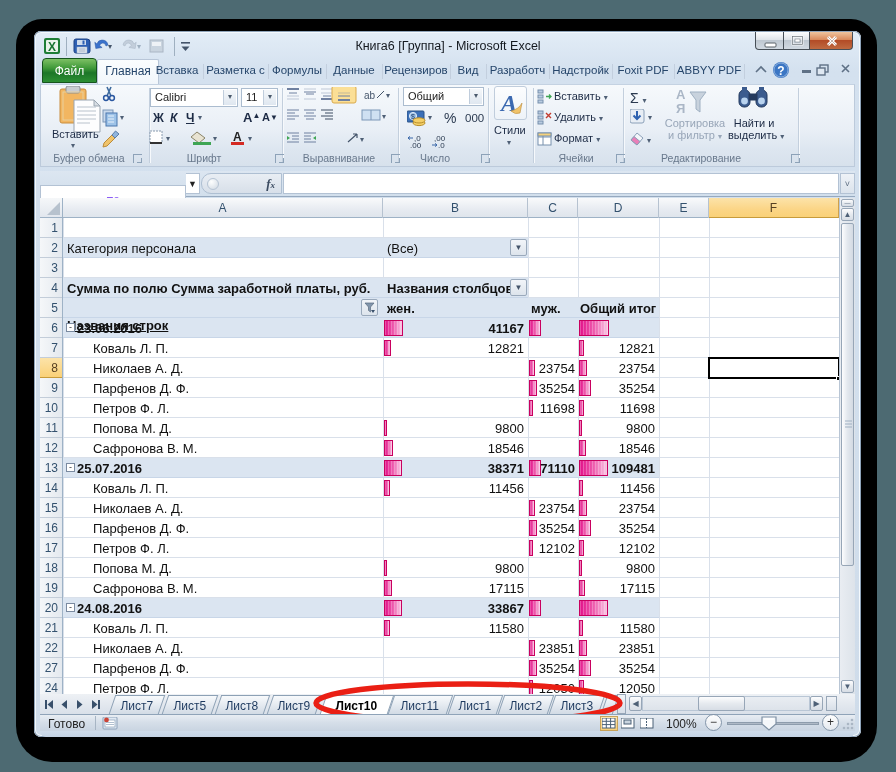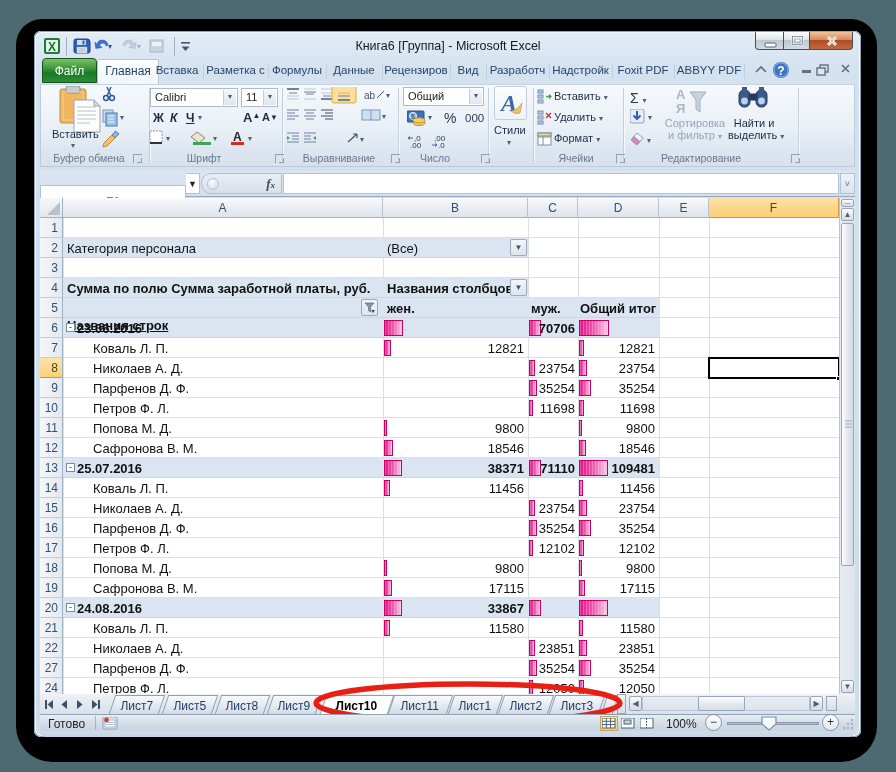--- a/index.html
+++ b/index.html
@@ -482,22 +482,22 @@
 <div class="ddbtn" style="left:321px;top:101px"><svg width="15" height="15">
         <path d="M3 3 l9 0 -3.5 4 0 5 -2 -1.5 0 -3.5z" fill="#8296ac" stroke="#5a6a7e" stroke-width="0.7"></path>
         <path d="M9 10 l4 0 -2 3z" fill="#39506b"></path>
       </svg></div>
 <div class="ct b" style="left:347px;top:100px;">жен.</div>
 <div class="ct b" style="left:491px;top:100px;">муж.</div>
 <div class="ct b" style="left:540px;top:100px;">Общий итог</div>
 <div class="minus" style="left:26px;top:125px">-</div>
 <div class="ct b" style="left:37px;top:120px;">23.06.2016</div>
 <div class="dbar" style="left:344px;top:122px;width:19px"></div>
+<div class="ct num b " style="left:344px;top:120px;width:140px">41167</div>
 <div class="dbar" style="left:489px;top:122px;width:12px"></div>
-<div class="ct num b " style="left:395px;top:120px;width:140px">70706</div>
 <div class="dbar" style="left:539px;top:122px;width:30px"></div>
 <div class="ct" style="left:53px;top:140px;">Коваль Л. П.</div>
 <div class="dbar" style="left:344px;top:142px;width:7px"></div>
 <div class="ct num " style="left:344px;top:140px;width:140px">12821</div>
 <div class="dbar" style="left:539px;top:142px;width:5px"></div>
 <div class="ct num " style="left:475px;top:140px;width:140px">12821</div>
 <div class="ct" style="left:53px;top:160px;">Николаев А. Д.</div>
 <div class="dbar" style="left:489px;top:162px;width:6px"></div>
 <div class="ct num " style="left:395px;top:160px;width:140px">23754</div>
 <div class="dbar" style="left:539px;top:162px;width:8px"></div>

